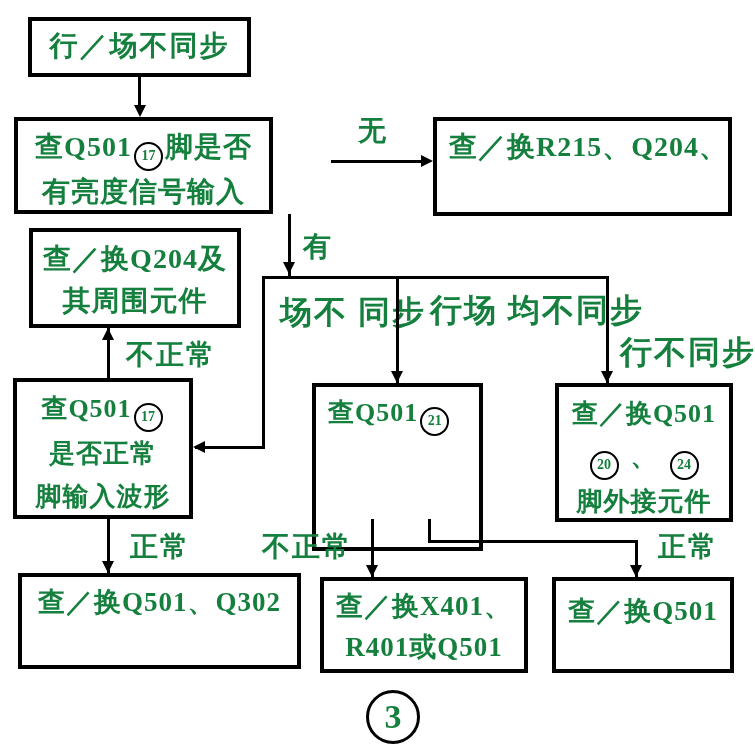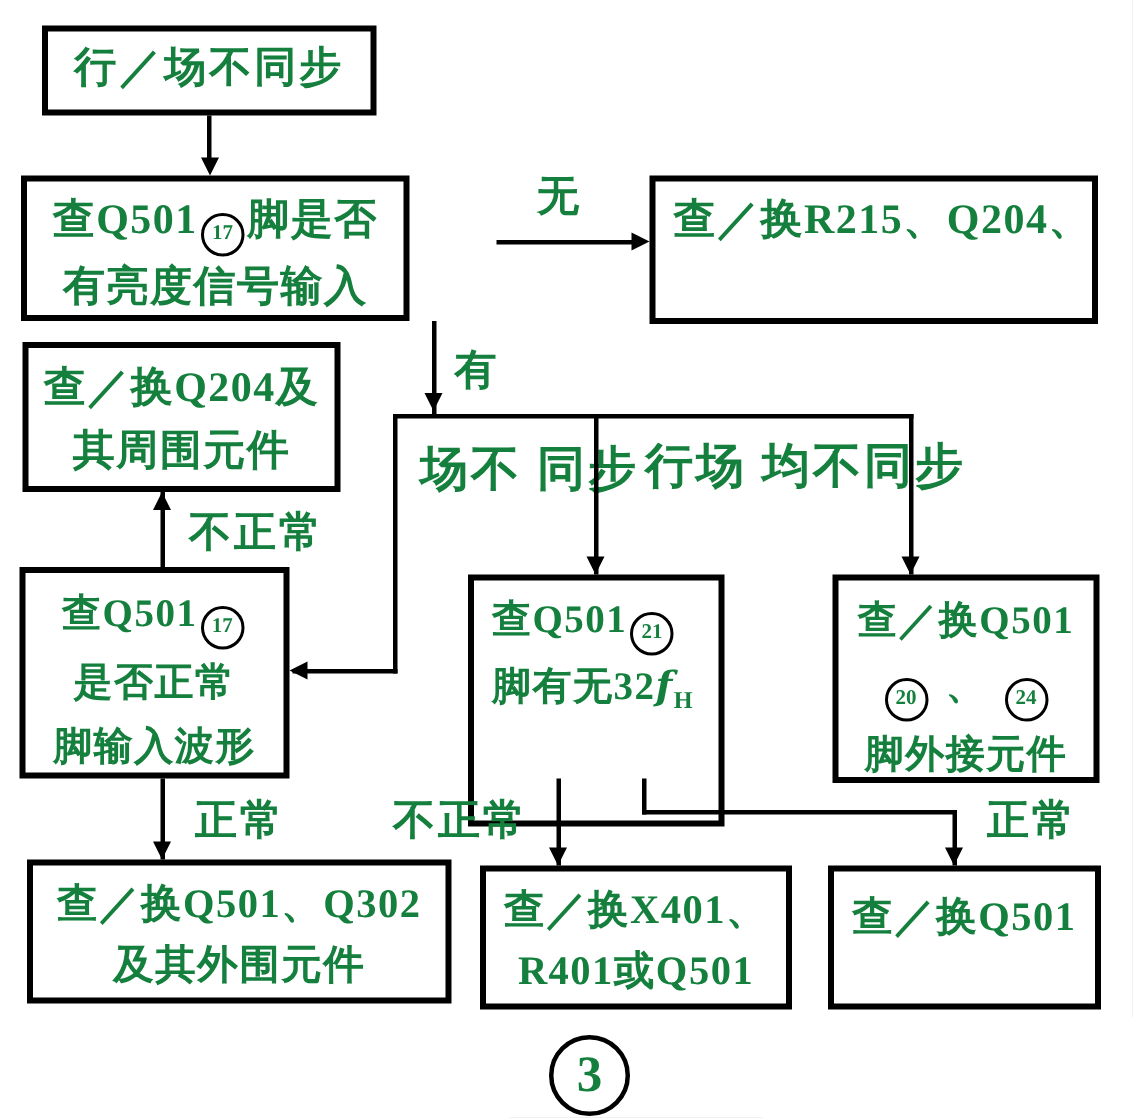--- a/index.html
+++ b/index.html
@@ -31,21 +31,21 @@
   .fig-circle{
     position:absolute;left:366px;top:690px;width:48px;height:48px;
     border:3px solid #000;border-radius:50%;display:flex;
     align-items:center;justify-content:center;
     font-size:34px;font-weight:bold;
   }
   
   #b1{left:28px;top:17px;width:223px;height:60px;font-size:28px;line-height:50px;letter-spacing:2px;}
   #b2{left:14px;top:117px;width:259px;height:97px;font-size:28px;line-height:41px;padding-top:5px;letter-spacing:1px;}
   #b3{left:433px;top:117px;width:299px;height:99px;font-size:28px;line-height:42px;padding:5px 0 0 12px;text-align:left;letter-spacing:1px;}
-  #b4{left:15px;top:228px;width:212px;height:100px;font-size:28px;line-height:42px;padding-top:6px;letter-spacing:1px;}
+  #b4{left:29px;top:228px;width:212px;height:100px;font-size:28px;line-height:42px;padding-top:6px;letter-spacing:1px;}
   #b5{left:13px;top:378px;width:180px;height:141px;font-size:26px;line-height:43px;padding-top:5px;letter-spacing:1px;}
   #b6{left:312px;top:383px;width:171px;height:168px;font-size:26px;line-height:42px;padding:5px 0 0 12px;text-align:left;letter-spacing:1px;}
   #b7{left:555px;top:383px;width:178px;height:139px;font-size:26px;line-height:43px;padding-top:5px;letter-spacing:1px;}
   #b8{left:18px;top:573px;width:283px;height:96px;font-size:27px;line-height:41px;padding-top:5px;letter-spacing:1px;}
   #b9{left:320px;top:577px;width:208px;height:96px;font-size:27px;line-height:41px;padding-top:5px;letter-spacing:1px;}
   #b10{left:552px;top:577px;width:182px;height:96px;font-size:27px;line-height:40px;padding-top:10px;letter-spacing:1px;}
   .lbl-lg{font-size:28px;letter-spacing:2px;}
   .lbl-md{font-size:32px;letter-spacing:2px;}
 </style>
 </head>
@@ -72,32 +72,30 @@
   </div>
 
   <div class="box" id="b5">
     <span class="ln"><span>查Q501</span><span class="pin">17</span></span>
     <span class="ln">是否正常</span>
     <span class="ln">脚输入波形</span>
   </div>
 
   <div class="box" id="b6">
     <span class="ln"><span>查Q501</span><span class="pin">21</span></span>
-    <span class="ln"><span>脚有无32</span><i class="fh">f</i><sub>H</sub></span>
   </div>
 
   <div class="box" id="b7">
     <span class="ln">查／换Q501</span>
     <span class="ln"><span class="pin">20</span><span style="margin:0 10px;">、</span><span class="pin">24</span></span>
     <span class="ln">脚外接元件</span>
   </div>
 
   <div class="box" id="b8">
     <span class="ln">查／换Q501、Q302</span>
-    <span class="ln">及其外围元件</span>
   </div>
 
   <div class="box" id="b9">
     <span class="ln">查／换X401、</span>
     <span class="ln">R401或Q501</span>
   </div>
 
   <div class="box" id="b10">
     <span class="ln">查／换Q501</span>
   </div>
@@ -125,20 +123,21 @@
 
   <div class="vline" style="left:396px;top:276px;width:3px;height:107px;"></div>
   <div class="arr arr-d" style="left:391px;top:371px;"></div>
   <div class="lbl lbl-md" style="left:418px;top:289px;margin-left:12px;">
     <span class="ln">行场</span>
     <span class="ln">均不同步</span>
   </div>
 
   <div class="vline" style="left:606px;top:276px;width:3px;height:107px;"></div>
   <div class="arr arr-d" style="left:601px;top:371px;"></div>
+  <div class="lbl lbl-md" style="left:620px;top:331px;">行不同步</div>
 
   <div class="vline" style="left:107px;top:328px;width:3px;height:50px;"></div>
   <div class="arr arr-u" style="left:102px;top:328px;"></div>
   <div class="lbl lbl-lg" style="left:126px;top:336px;">不正常</div>
 
   <div class="vline" style="left:107px;top:519px;width:3px;height:54px;"></div>
   <div class="arr arr-d" style="left:102px;top:561px;"></div>
   <div class="lbl lbl-lg" style="left:130px;top:528px;">正常</div>
 
   <div class="vline" style="left:371px;top:519px;width:3px;height:58px;"></div>

